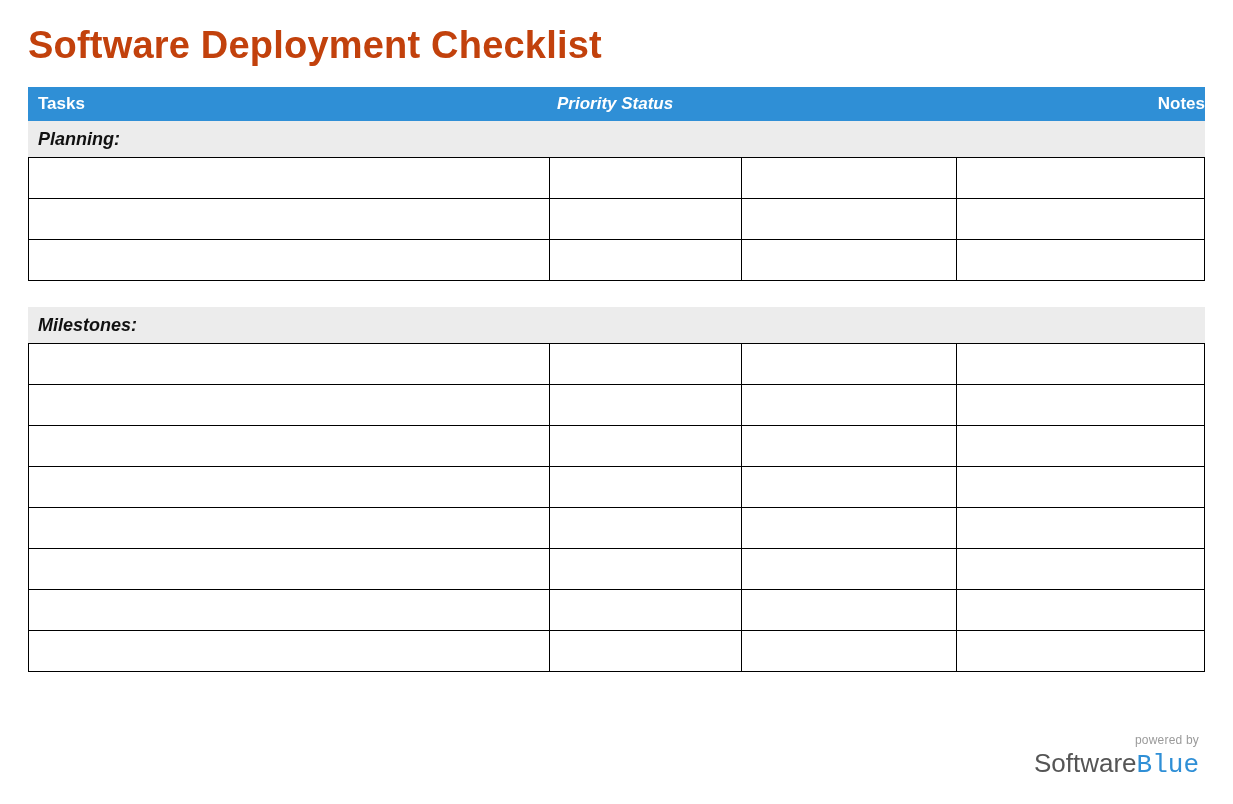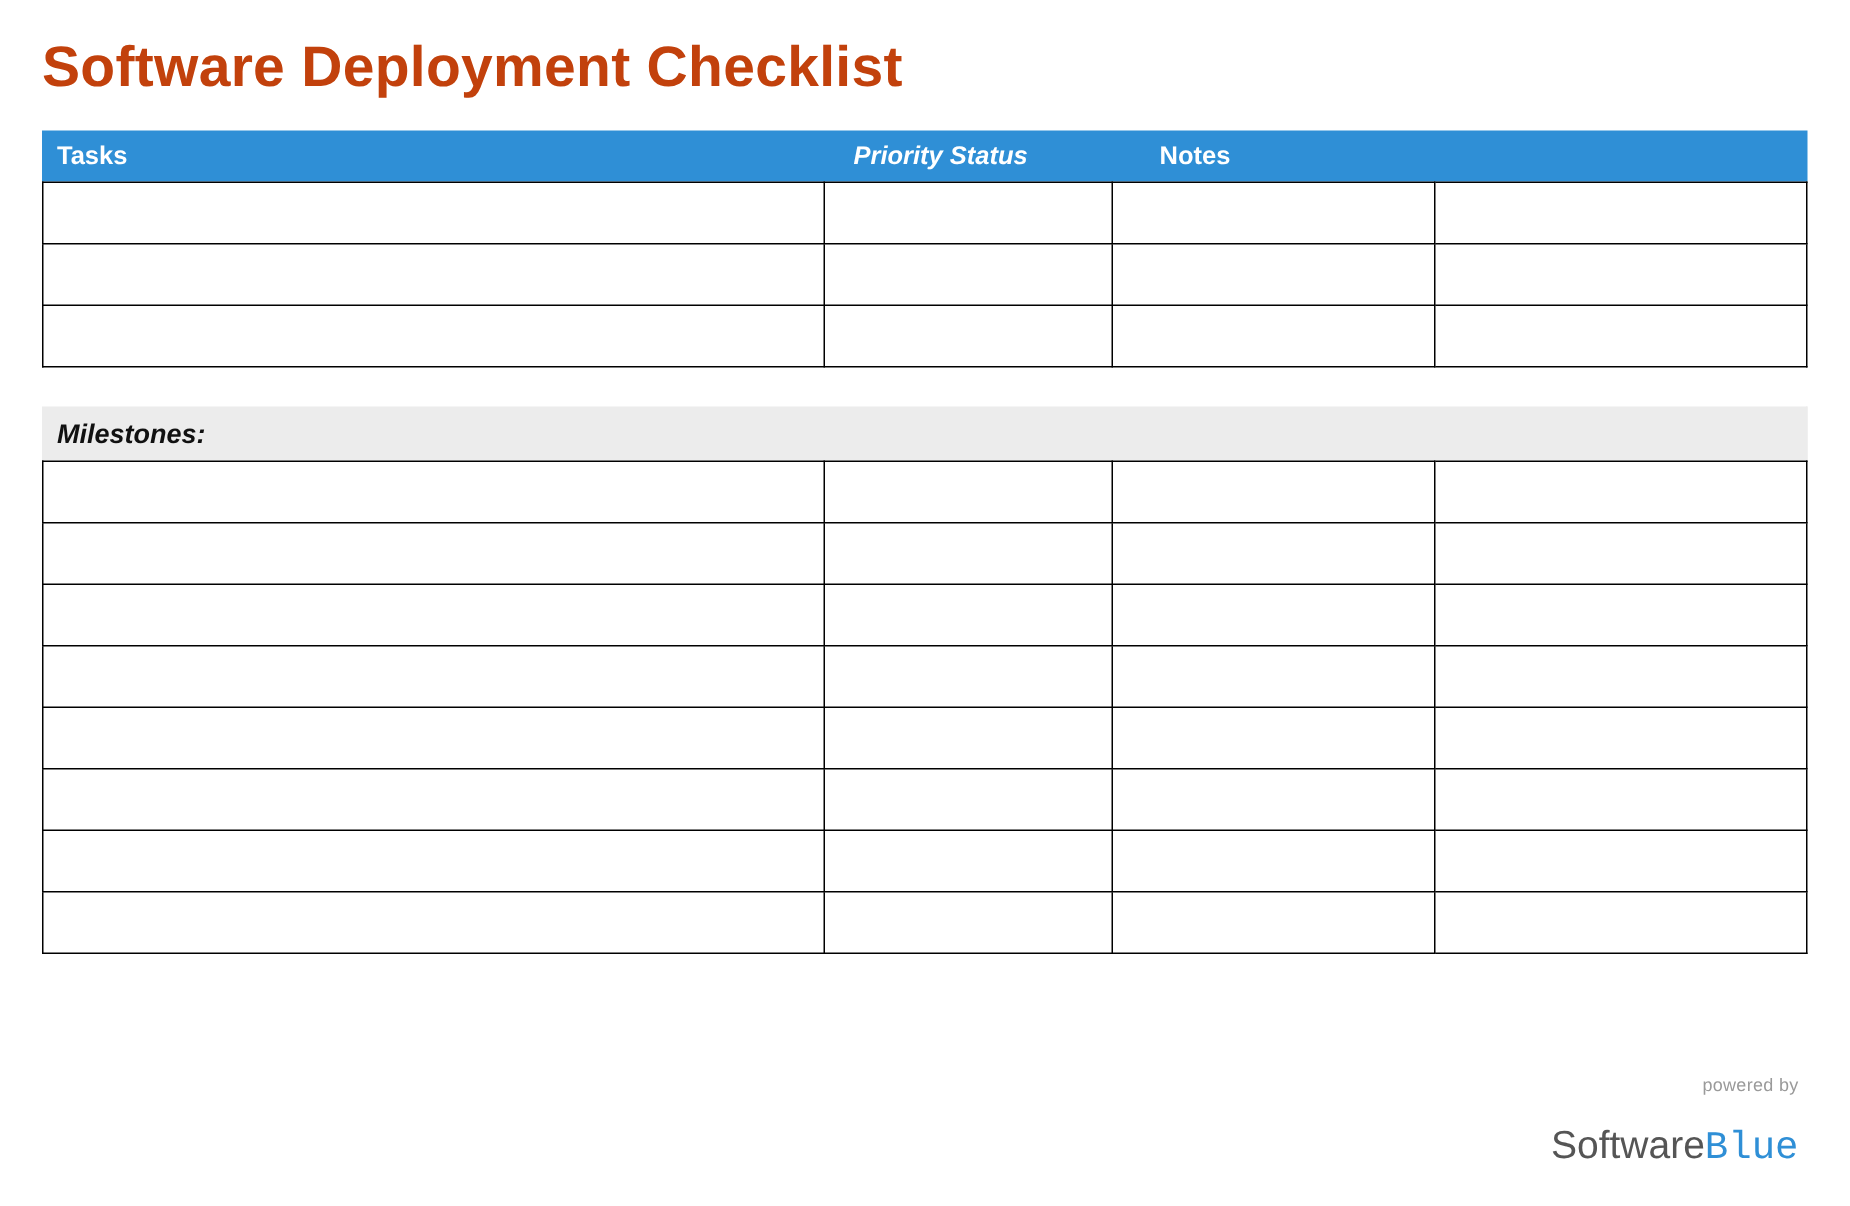--- a/index.html
+++ b/index.html
@@ -27,26 +27,25 @@
     }
     .header-row {
       background: #2f8fd6;
       color: #ffffff;
       display: flex;
       width: 100%;
       height: 34px;
       align-items: center;
       font-size: 17px;
       font-weight: 600;
-      gap: 12px;
     }
     .col-tasks { width: 521px; padding-left: 10px; }
     .col-priority { width: 192px; padding-left: 8px; font-style: italic; }
     .col-progress { width: 215px; padding-left: 8px; }
-    .col-notes { flex: 1; padding-left: 8px; text-align: left; }
+    .col-notes { flex: 1; padding-left: 8px; text-align: right; }
     .section-label {
       background: #ececec;
       font-style: italic;
       font-weight: 700;
       font-size: 18px;
       color: #111111;
       height: 36px;
       display: flex;
       align-items: center;
       padding-left: 10px;
@@ -75,21 +74,21 @@
       position: absolute;
       right: 34px;
       bottom: 24px;
       text-align: right;
       line-height: 1.1;
     }
     .powered {
       font-size: 12px;
       color: #9a9a9a;
       letter-spacing: 0.2px;
-      margin-bottom: 19px;
+      margin-bottom: 2px;
       text-align: right;
     }
     .brand {
       font-size: 26px;
       font-weight: 400;
       font-family: "Segoe UI", Arial, sans-serif;
       color: #555555;
     }
     .brand .blue {
       color: #2f8fd6;
@@ -103,20 +102,21 @@
 <h1 class="title">Software Deployment Checklist</h1>
 
 <div class="sheet">
 
   <div class="header-row">
     <div class="col-tasks">Tasks</div>
     <div class="col-priority">Priority Status</div>
     <div class="col-notes">Notes</div>
   </div>
 
+  <div class="section-label">Planning:</div>
   <table class="data">
     <tbody>
         <tr>
       <td class="c1"></td>
       <td class="c2"></td>
       <td class="c3"></td>
       <td class="c4"></td>
     </tr>
     <tr>
       <td class="c1"></td>

